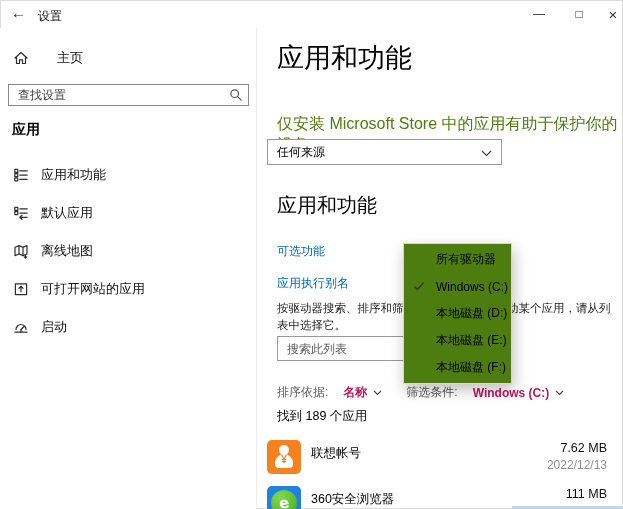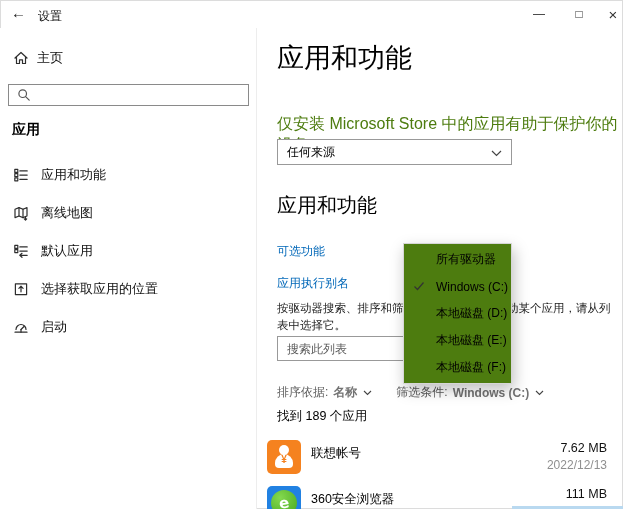--- a/index.html
+++ b/index.html
@@ -12,52 +12,52 @@
   
   .titlebar{position:absolute;top:0;left:0;right:0;height:28px;}
   .back-btn{position:absolute;left:11px;top:4px;font-size:15px;color:#222;cursor:pointer;}
   .win-title{position:absolute;left:38px;top:8px;font-size:12px;color:#111;}
   .win-ctl{position:absolute;top:0;width:34px;height:28px;display:flex;align-items:center;justify-content:center;color:#333;font-size:12px;}
   .ctl-min{left:522px;}
   .ctl-max{left:562px;}
   .ctl-close{left:596px;font-size:15px;}
   
   .sidebar{position:absolute;left:0;top:28px;bottom:0;width:256px;background:#fff;border-right:1px solid #ededed;}
-  .home-row{position:absolute;left:0;top:18px;height:24px;display:flex;align-items:center;padding-left:13px;gap:8px;cursor:pointer;}
+  .home-row{position:absolute;left:0;top:18px;height:24px;display:flex;align-items:center;padding-left:13px;gap:28px;cursor:pointer;}
   .home-row .lbl{font-size:13px;color:#111;}
   .side-search{position:absolute;left:8px;top:56px;width:228px;height:20px;border:1px solid #8a8a8a;background:#fff;display:flex;align-items:center;padding:0 4px 0 7px;}
   .side-search input{flex:1;border:0;outline:0;font-size:12px;font-family:inherit;color:#222;background:transparent;}
   .side-search input::placeholder{color:#3c3c3c;opacity:1;}
   .side-section{position:absolute;left:12px;top:93px;font-size:14px;font-weight:bold;color:#000;}
   .nav-list{position:absolute;left:0;top:128px;right:0;}
   .nav-item{height:38px;display:flex;align-items:center;padding-left:13px;gap:12px;cursor:pointer;}
   .nav-label{font-size:13px;color:#111;}
   .ico16 svg{display:block;}
   .ico16{width:16px;height:16px;flex:0 0 16px;}
   svg.oln{stroke:#2e2e2e;fill:none;stroke-width:1.2;stroke-linecap:round;stroke-linejoin:round;}
   
   .main{position:absolute;left:256px;top:28px;right:0;bottom:0;}
   .page-title{position:absolute;left:21px;top:12px;font-size:27px;font-weight:300;color:#000;}
   .sub-title{position:absolute;left:21px;top:53px;font-size:15.5px;color:#000;}
   .store-note{position:absolute;left:21px;top:86px;font-size:16px;color:#4d7c0f;}
-  .combo{position:absolute;left:21px;top:111px;width:215px;height:24px;border:1px solid #999;
+  .combo{position:absolute;left:11px;top:111px;width:215px;height:24px;border:1px solid #999;
          display:flex;align-items:center;padding:0 9px;justify-content:space-between;cursor:pointer;background:#fff;}
   .combo .val{font-size:12px;color:#000;}
   .section-title{position:absolute;left:21px;top:164px;font-size:20px;font-weight:400;color:#000;}
   .blue-link{position:absolute;left:21px;font-size:12px;color:#0167b8;cursor:pointer;margin-top:8px;}
   .link1{top:207px;}
   .link2{top:239px;}
   .desc{position:absolute;left:21px;top:272px;font-size:11.5px;line-height:17px;color:#1a1a1a;white-space:nowrap;}
   .desc span{display:block;}
   .list-search{position:absolute;left:21px;top:308px;width:215px;height:23px;border:1px solid #999;background:#fff;display:flex;align-items:center;padding:0 7px;}
   .list-search input{flex:1;border:0;outline:0;font-size:12px;font-family:inherit;color:#333;background:transparent;}
   .list-search input::placeholder{color:#5c5c5c;opacity:1;}
   .sort-row{position:absolute;left:21px;top:356px;display:flex;align-items:center;font-size:12px;text-align:right;}
   .sr-label{color:#5a5a5a;}
-  .sr-value{color:#737373;font-weight:bold;margin-left:5px;}
+  .sr-value{color:#be185d;font-weight:bold;margin-left:15px;}
   .sr-chev{margin-left:6px;display:inline-flex;}
   .filter-group{margin-left:24px;display:inline-flex;align-items:center;cursor:pointer;}
   .sort-group{display:inline-flex;align-items:center;cursor:pointer;}
   .count-text{position:absolute;left:21px;top:380px;font-size:12.5px;color:#000;}
   
   .app-row{position:absolute;left:0;right:0;height:46px;cursor:pointer;}
   .row1{top:408px;}
   .row2{top:454px;}
   .appicon{position:absolute;left:11px;top:4px;width:34px;height:34px;border-radius:5px;}
   .app-name{position:absolute;left:55px;top:9px;font-size:12.5px;color:#000;}
@@ -93,20 +93,21 @@
   <div class="home-row">
     <span class="ico16">
       <svg class="oln" width="16" height="16" viewBox="0 0 16 16">
           <path d="M2 8 L8 2.5 L14 8 M3.5 7.2 V13.5 H6.5 V9.8 H9.5 V13.5 H12.5 V7.2"></path>
         </svg>
     </span>
     <span class="lbl">主页</span>
   </div>
 
   <div class="side-search">
+    <input type="text" placeholder="查找设置" style="">
     <span class="ico16">
       <svg class="oln" width="16" height="16" viewBox="0 0 16 16" style="stroke:#555;">
           <circle cx="6.7" cy="6.7" r="3.8"></circle>
           <line x1="9.6" y1="9.6" x2="13.2" y2="13.2"></line>
         </svg>
     </span>
   </div>
 
   <div class="side-section">应用</div>
 
@@ -120,48 +121,48 @@
             <line x1="6.8" y1="8.1" x2="14.2" y2="8.1"></line>
             <rect x="1.8" y="10.8" width="3" height="3"></rect>
             <line x1="6.8" y1="12.3" x2="14.2" y2="12.3"></line>
           </svg>
       </span>
       <span class="nav-label">应用和功能</span>
     </div>
     <div class="nav-item">
       <span class="ico16">
         <svg class="oln" width="16" height="16" viewBox="0 0 16 16">
-            <path d="M2 4.2 L6 2.6 L10 4.2 L14 2.6 V11 L10 12.6 L6 11 L2 12.6 Z"></path>
-            <line x1="6" y1="2.6" x2="6" y2="11"></line>
-            <line x1="10" y1="4.2" x2="10" y2="12.6"></line>
-            <path d="M12.5 12.2 V15 M11.3 13.8 L12.5 15 L13.7 13.8"></path>
-          </svg>
-      </span>
-      <span class="nav-label">离线地图</span>
-    </div>
-    <div class="nav-item">
-      <span class="ico16">
-        <svg class="oln" width="16" height="16" viewBox="0 0 16 16">
             <rect x="1.8" y="2.4" width="3" height="3"></rect>
             <line x1="6.8" y1="3.9" x2="14.2" y2="3.9"></line>
             <rect x="1.8" y="6.6" width="3" height="3"></rect>
             <line x1="6.8" y1="8.1" x2="14.2" y2="8.1"></line>
             <path d="M14.2 12.3 H6.8 M9 10.3 L6.8 12.3 L9 14.3"></path>
           </svg>
       </span>
       <span class="nav-label">默认应用</span>
     </div>
     <div class="nav-item">
       <span class="ico16">
         <svg class="oln" width="16" height="16" viewBox="0 0 16 16">
+            <path d="M2 4.2 L6 2.6 L10 4.2 L14 2.6 V11 L10 12.6 L6 11 L2 12.6 Z"></path>
+            <line x1="6" y1="2.6" x2="6" y2="11"></line>
+            <line x1="10" y1="4.2" x2="10" y2="12.6"></line>
+            <path d="M12.5 12.2 V15 M11.3 13.8 L12.5 15 L13.7 13.8"></path>
+          </svg>
+      </span>
+      <span class="nav-label">离线地图</span>
+    </div>
+    <div class="nav-item">
+      <span class="ico16">
+        <svg class="oln" width="16" height="16" viewBox="0 0 16 16">
             <rect x="2.4" y="2.8" width="11.2" height="10.8"></rect>
             <path d="M8 10.8 V5.4 M5.9 7.3 L8 5.2 L10.1 7.3"></path>
           </svg>
       </span>
-      <span class="nav-label">选择获取应用的位置</span>
+      <span class="nav-label">可打开网站的应用</span>
     </div>
     <div class="nav-item">
       <span class="ico16">
         <svg class="oln" width="16" height="16" viewBox="0 0 16 16">
             <path d="M3 10.5 A5 5 0 0 1 13 10.5"></path>
             <line x1="8" y1="10.5" x2="11" y2="7.5"></line>
             <line x1="2" y1="13.2" x2="14" y2="13.2"></line>
             <line x1="8" y1="10.5" x2="8" y2="13.2"></line>
           </svg>
       </span>

